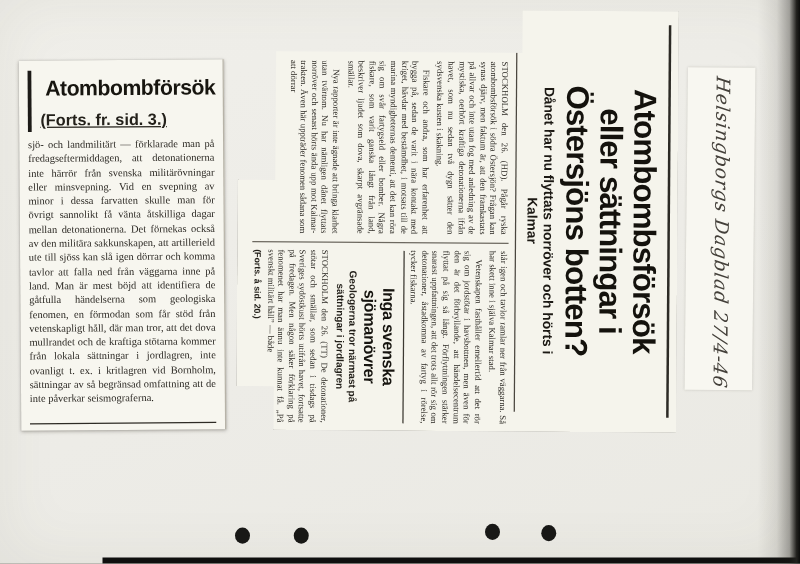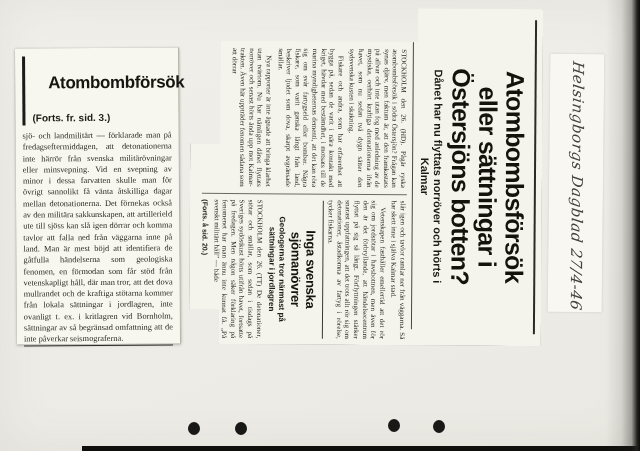--- a/index.html
+++ b/index.html
@@ -18,26 +18,26 @@
   
   .clip-left {
     left:16px; top:48px; width:164px; height:296px;
     padding:6px 7px 5px 7px; box-sizing:border-box;
     transform:rotate(-0.4deg);
     display:flex; flex-direction:column;
     border-right:1px solid #b7b3a8;
   }
   .lhdr { border-left:3px solid #1d1b18; padding:1px 0 2px 7px; margin:2px 0 5px 0; }
   .lhdr h1 {
-    margin:16px; font-family:"Liberation Sans", sans-serif; font-weight:700;
+    margin:4px; font-family:"Liberation Sans", sans-serif; font-weight:700;
     font-size:17px; line-height:19px; letter-spacing:-0.4px; color:#17150f;
   }
   .forts {
     font-family:"Liberation Sans", sans-serif; font-weight:700;
-    font-size:10px; margin-top:20px; color:#23201a;
+    font-size:13px; margin-top:8px; color:#23201a;text-decoration:underline;
   }
   .newsbody { text-align:justify; margin:0; }
   .lbody { font-size:8.4px; line-height:11.3px; }
   .endrule { border-top:1px solid #2e2b25; margin-top:auto; }
 
   
   .clip-right {
     left:196px; top:-1px; width:340px; height:352px;
     transform:rotate(90.4deg);
     clip-path:polygon(3px 0, 340px 0, 340px 322px, 305px 322px, 305px 352px,

